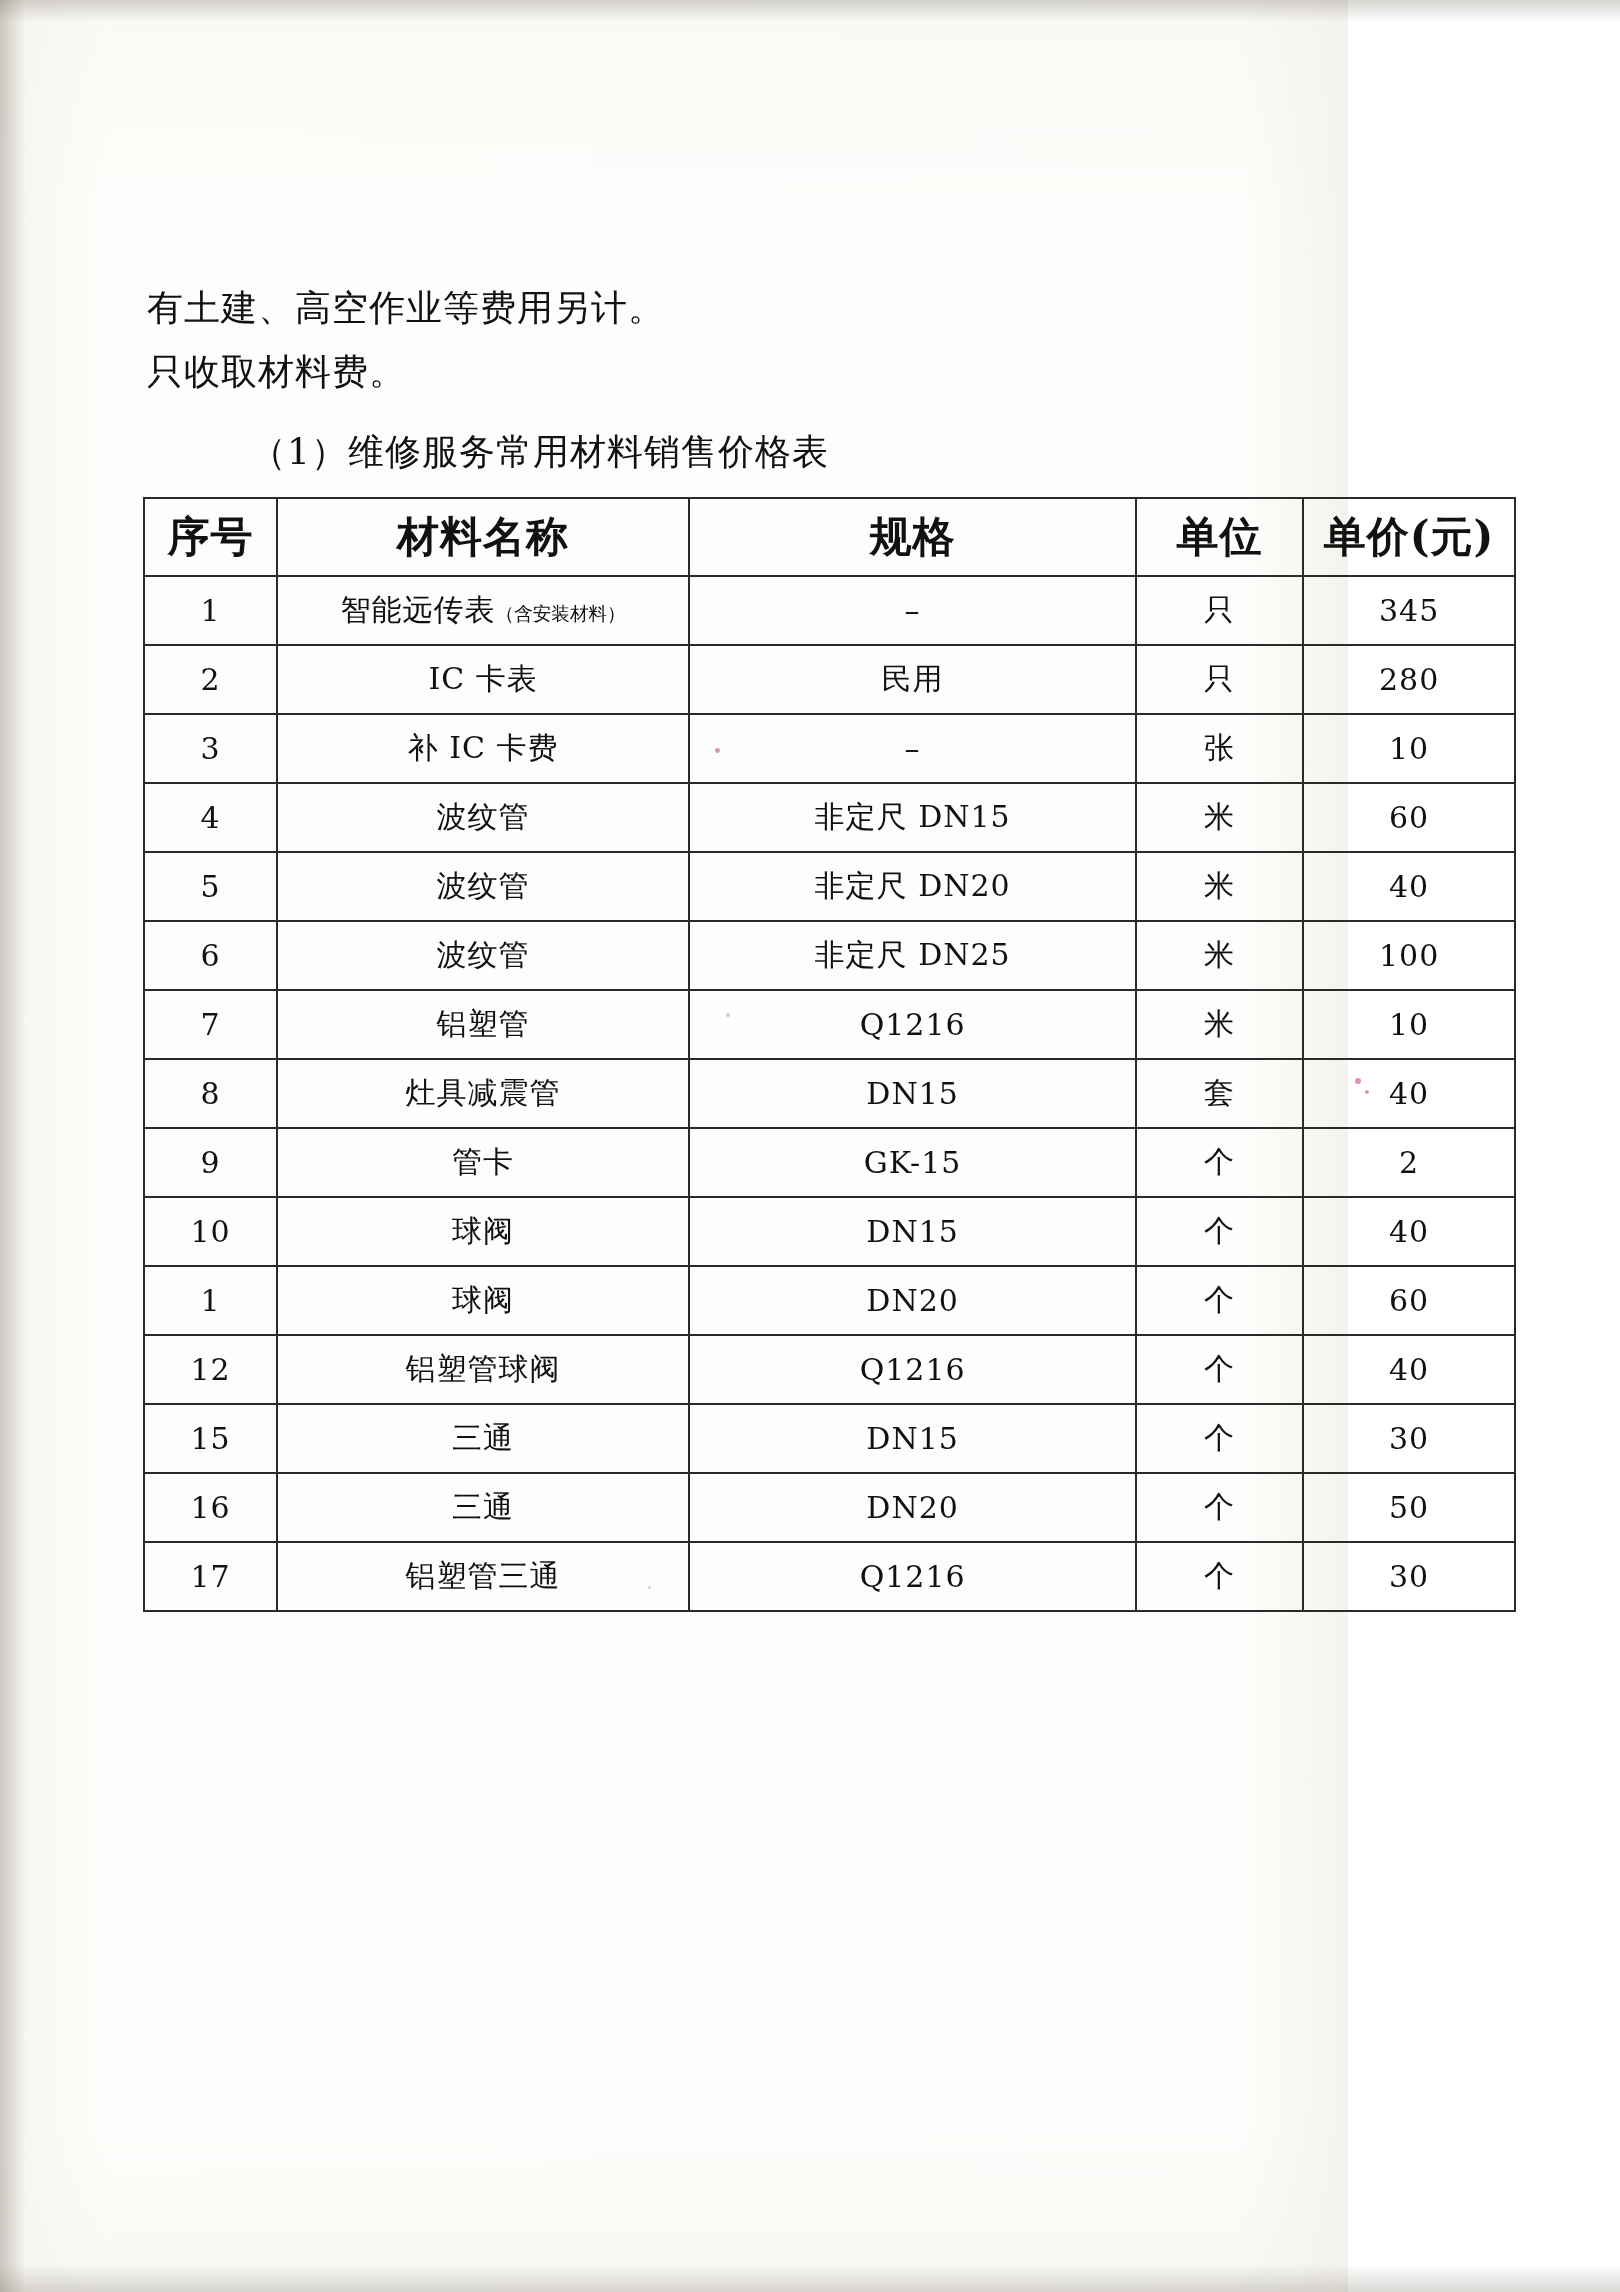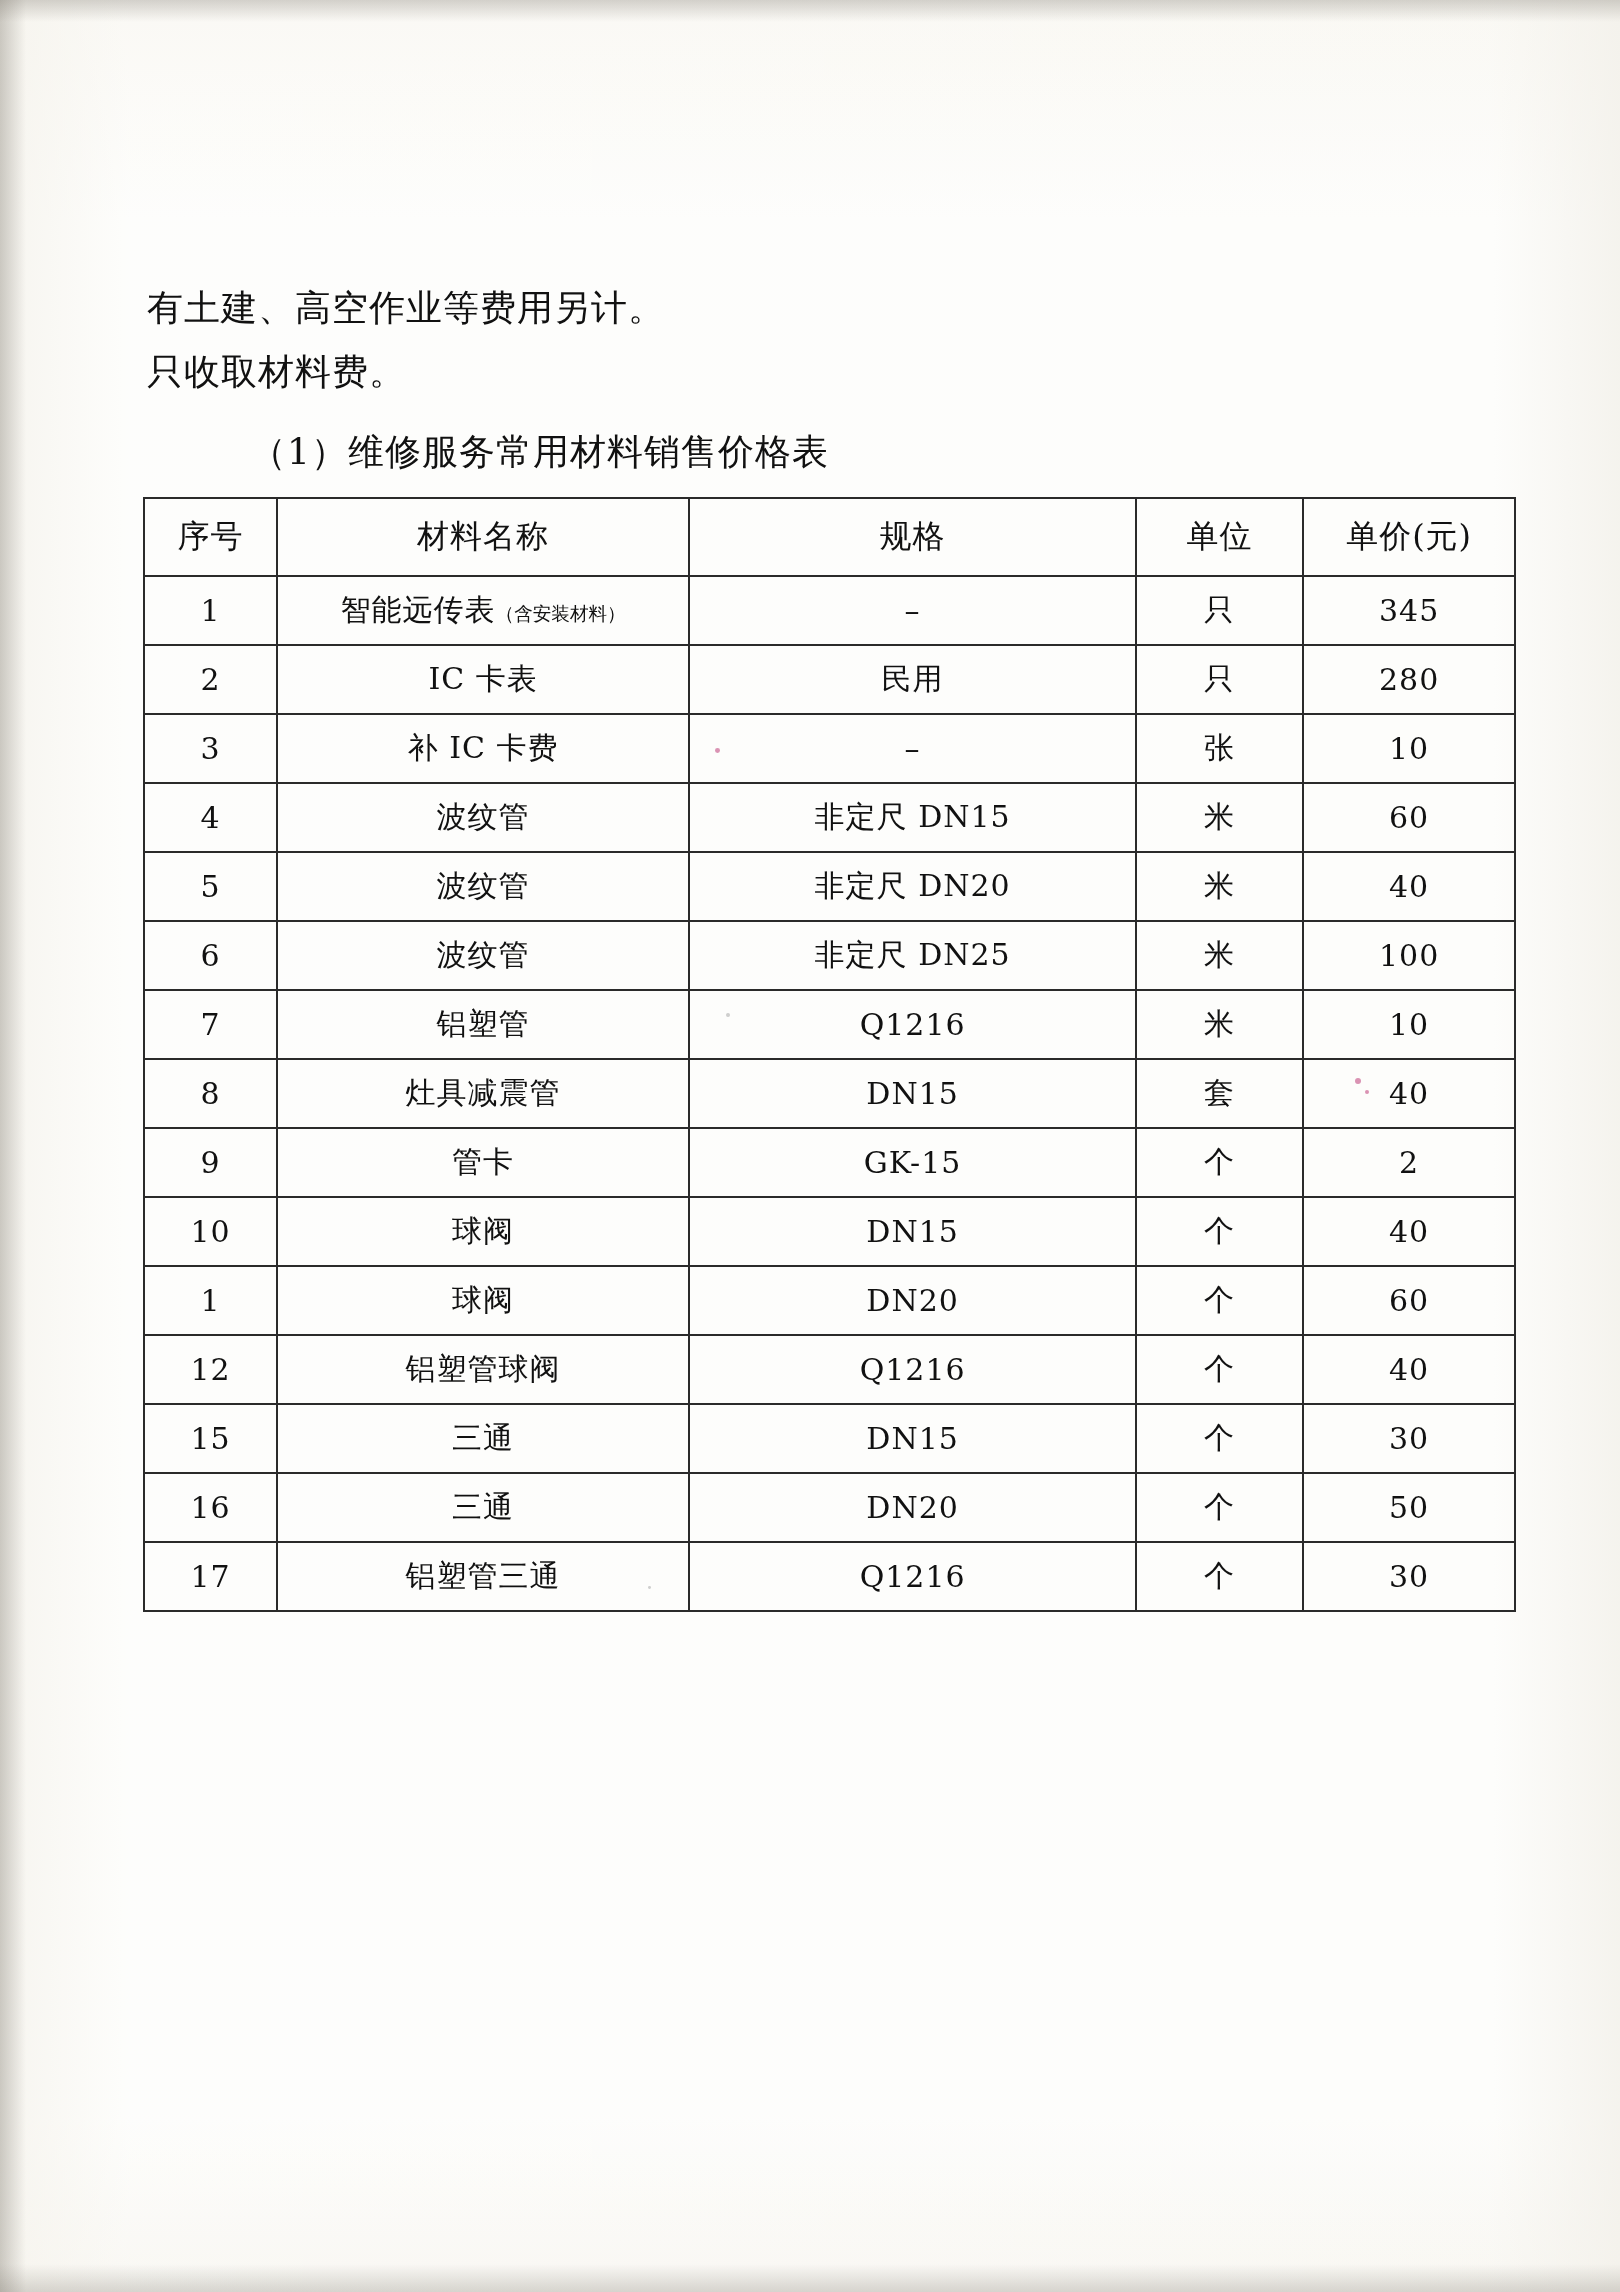--- a/index.html
+++ b/index.html
@@ -11,21 +11,21 @@
     width: 1620px;
     height: 2293px;
     position: relative;
     font-family: "DejaVu Serif", "Liberation Serif", serif;
     color: #1a1a1a;
     overflow: hidden;
   }
   .page {
     position: absolute;
     left: 0; top: 0;
-    width: 1620px;
+    width: 1348px;
     height: 2293px;
     background: #fdfdfb;
   }
   
   .paper-tint {
     position: absolute;
     left: 0; top: 0; right: 0; bottom: 0;
     background:
       linear-gradient(to right, rgba(246,244,238,0.9) 0%, rgba(255,255,255,0.2) 8%, rgba(255,255,255,0.1) 92%, rgba(243,241,235,0.85) 100%),
       linear-gradient(to bottom, rgba(248,246,240,0.8) 0%, rgba(255,255,255,0.1) 10%, rgba(255,255,255,0.1) 92%, rgba(246,244,238,0.8) 100%);
@@ -69,22 +69,22 @@
     vertical-align: middle;
     font-size: 30px;
     font-family: "DejaVu Serif", "Liberation Serif", serif;
     color: #111;
     padding: 0;
     height: 67px;
     letter-spacing: 1px;
   }
   table.price-table thead th {
     height: 76px;
-    font-weight: normal;
-    font-size: 32px;
+    font-weight: bold;
+    font-size: 42px;
   }
   col.c-no { width: 133px; }
   col.c-name { width: 412px; }
   col.c-spec { width: 447px; }
   col.c-unit { width: 167px; }
   col.c-price { width: 212px; }
 
   .cell-no, .cell-price, .cell-unit {
     font-family: "DejaVu Serif", "Liberation Serif", serif;
     letter-spacing: 2.9px;

